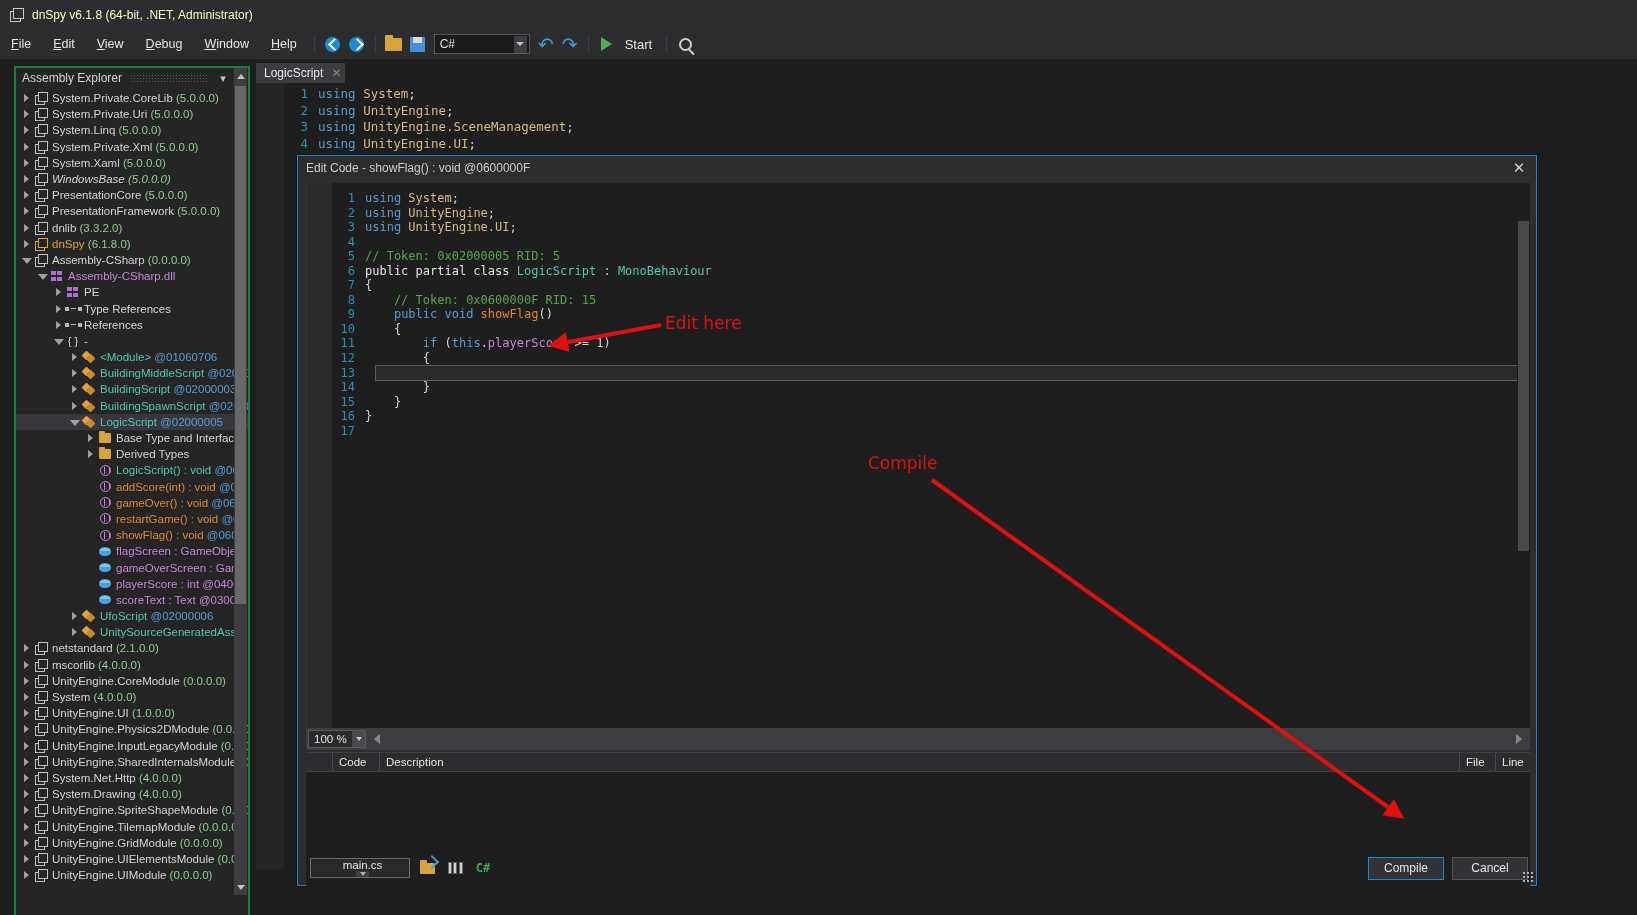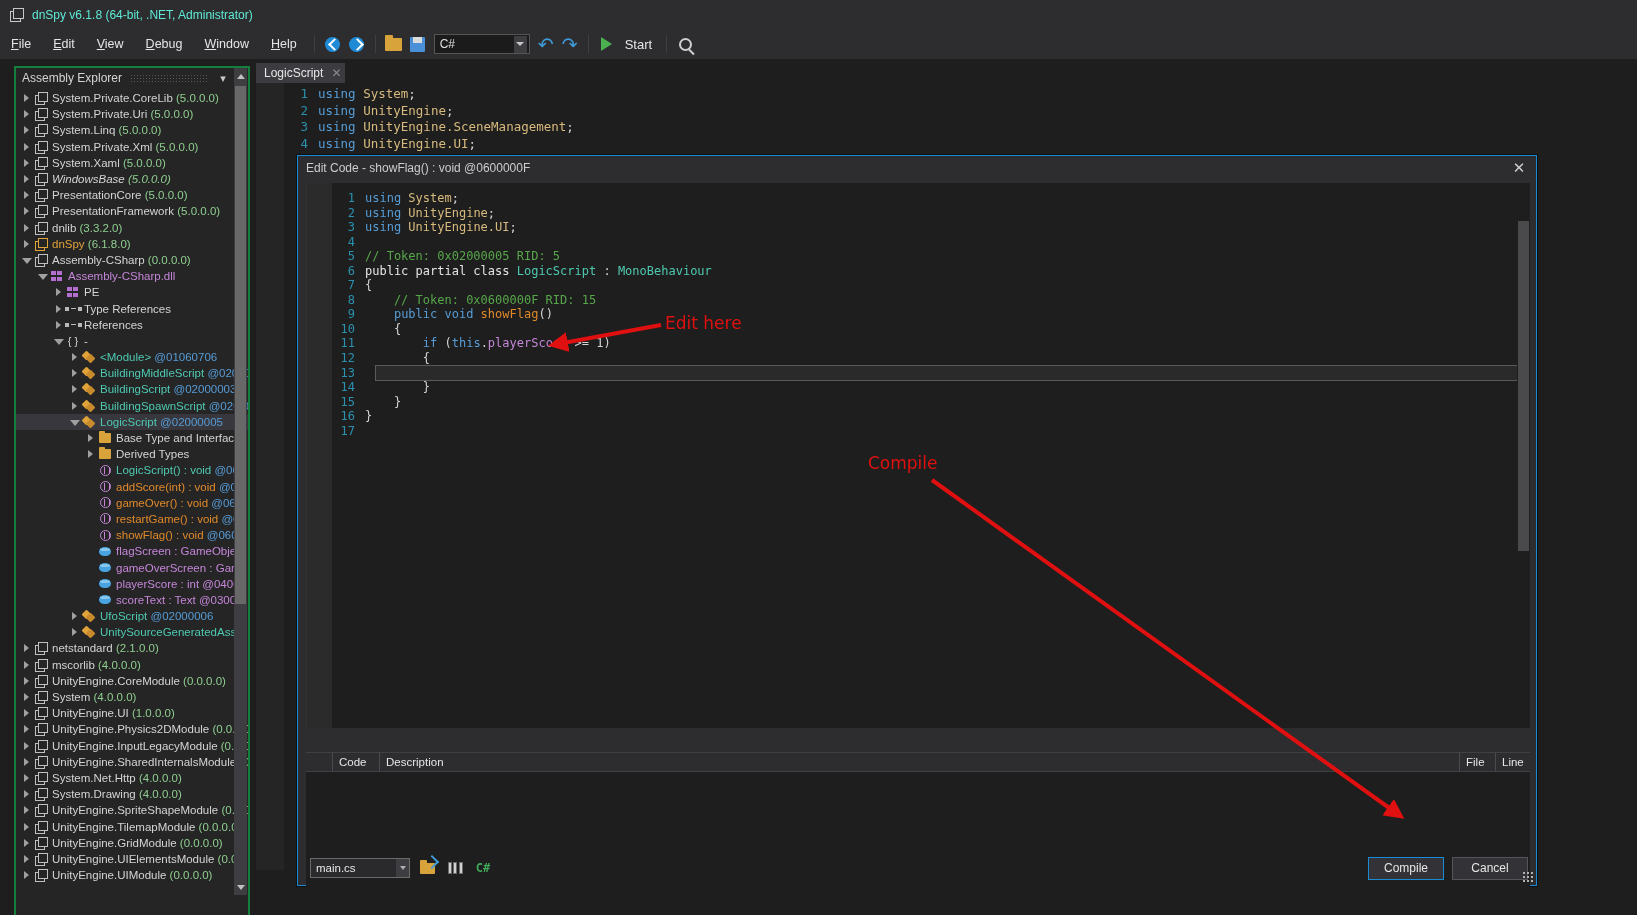--- a/index.html
+++ b/index.html
@@ -22,21 +22,21 @@
     width: 16px; height: 16px; margin-right: 8px; position: relative;
   }
   .titlebar .app-icon:before {
     content: ""; position: absolute; left: 2px; top: 4px; width: 9px; height: 9px;
     border: 1px solid #c8c8c8;
   }
   .titlebar .app-icon:after {
     content: ""; position: absolute; left: 5px; top: 1px; width: 9px; height: 9px;
     border: 1px solid #c8c8c8; background: #2d2d30;
   }
-  .titlebar .title { color: #5eead4; font-size: 12px; }
+  .titlebar .title { color: #fef9c3; font-size: 12px; }
 
   .menubar {
     position: absolute; left: 0; top: 29px; width: 1637px; height: 30px;
     background: #2d2d30; display: flex; align-items: center;
   }
   .menu-item {
     padding: 4px 11px; color: #e6e6e6; font-size: 12.5px; cursor: default;
   }
   .menu-item u { text-decoration: underline; }
   .tb-sep { width: 1px; height: 18px; background: #3f3f46; margin: 0 6px; }
@@ -236,21 +236,21 @@
   .errhdr .ec.file-col { width: 36px; }
   .errhdr .ec.line-col { width: 34px; border-right: none; }
 
   .dlg-footer {
     position: absolute; left: 0; bottom: 0; width: 100%; height: 34px;
     display: flex; align-items: center; padding: 0 8px;
   }
   .file-combo {
     width: 100px; height: 20px; background: #2a2a2c; border: 1px solid #6a6a6c;
     display:flex; align-items:center; justify-content:space-between; padding-left:5px;
-    color: #e6e6e6; font-size: 11.5px; margin-left: 4px;
+    color: #e6e6e6; font-size: 11.5px; margin-left: 4px; flex-direction: column;
   }
   .fc-arrow { width: 13px; height: 18px; background: #3e3e42; display:flex; align-items:center; justify-content:center;}
   .fc-arrow:after { content:""; border-left:3.5px solid transparent; border-right:3.5px solid transparent; border-top:4px solid #b0b0b0; }
   .ft-ico { width: 22px; height: 20px; display:flex; align-items:center; justify-content:center; margin-left: 6px; }
   .ft-folder { width: 15px; height: 11px; background:#d8a33a; border-radius:1px; position:relative; }
   .ft-folder:before { content:""; position:absolute; left:0; top:-3px; width:7px; height:4px; background:#d8a33a; border-radius:1px 1px 0 0;}
   .ft-folder:after { content:""; position:absolute; left:7px; top:-6px; width:8px; height:8px;
      border-top: 2px solid #3f9ad8; border-right: 2px solid #3f9ad8; transform: rotate(45deg);}
   .ft-libs { display:flex; gap:1.5px; }
   .ft-libs i { display:block; width:4px; height:12px; background:#d0d0d0; border:1px solid #6a6a6a; }
@@ -822,20 +822,28 @@
           <div class="dlg-code-line"><span class="dlg-ln">15</span><span class="dlg-ctext"><span style="color: rgb(212, 212, 212);">    }</span></span></div>
           <div class="dlg-code-line"><span class="dlg-ln">16</span><span class="dlg-ctext"><span style="color: rgb(212, 212, 212);">}</span></span></div>
           <div class="dlg-code-line"><span class="dlg-ln">17</span><span class="dlg-ctext"></span></div>
         </div>
       <div class="sel-box"></div>
       <div class="dlg-vscroll">
         <div class="dlg-vthumb"></div>
       </div>
     </div>
 
+    <div class="zoom-bar">
+      <div class="zoom-combo">
+        <span>100 %</span>
+        <span class="zoom-arrow"></span>
+      </div>
+      <div class="hscroll-left"></div>
+      <div class="hscroll-right"></div>
+    </div>
 
     <div class="errlist">
       <div class="errhdr">
         <div class="ec icon-col"></div>
         <div class="ec code-col">Code</div>
         <div class="ec desc-col">Description</div>
         <div class="ec file-col">File</div>
         <div class="ec line-col">Line</div>
       </div>
     </div>

